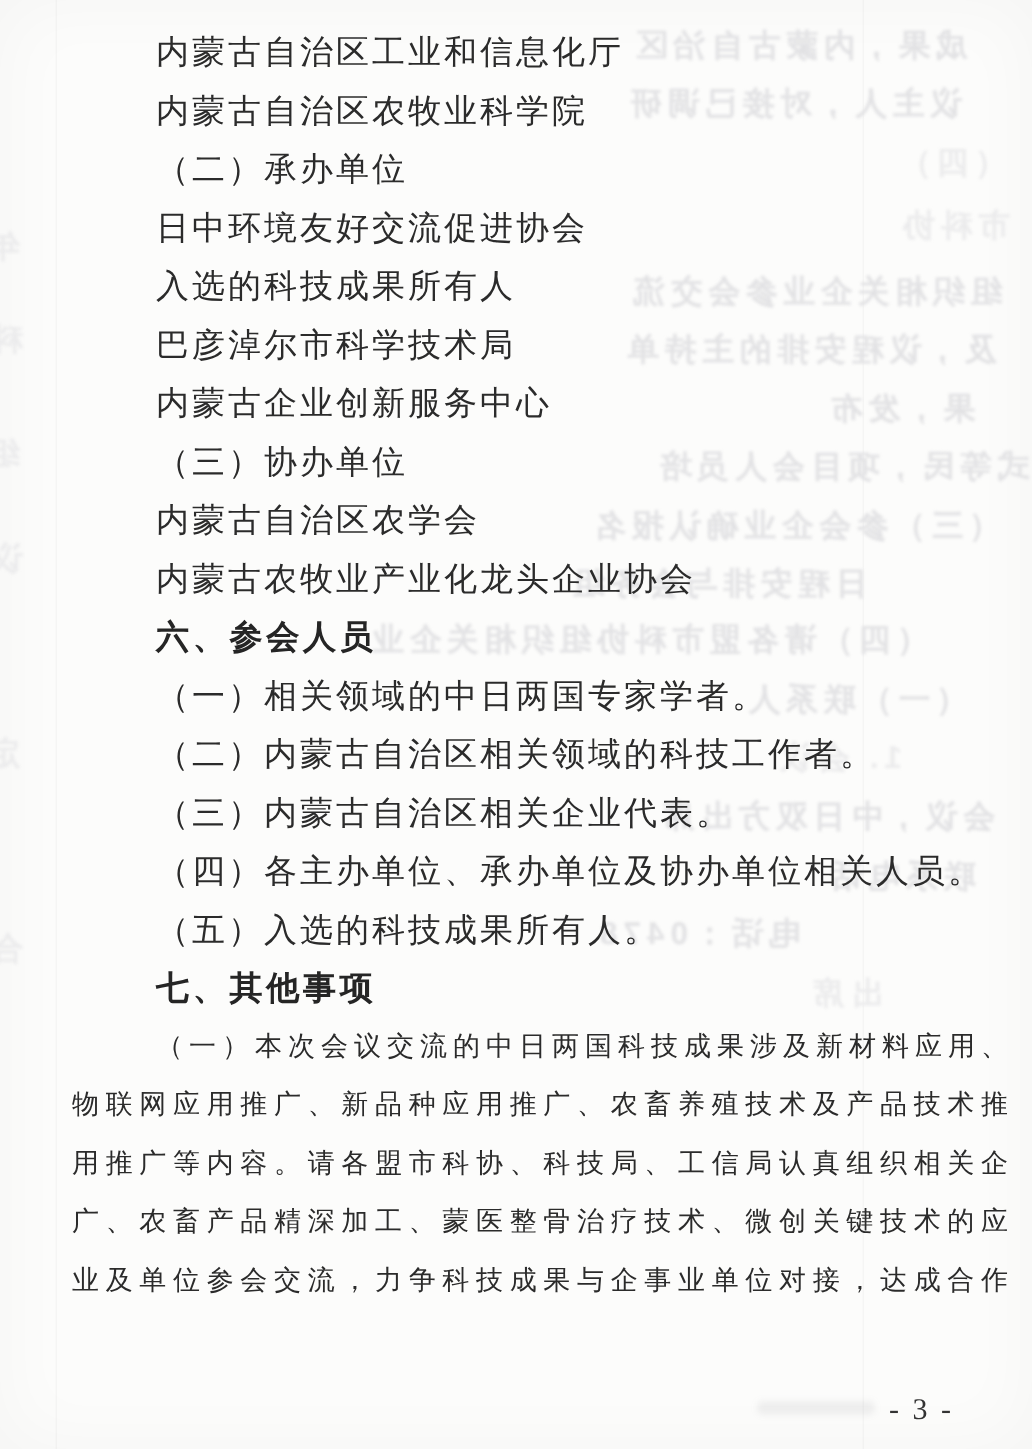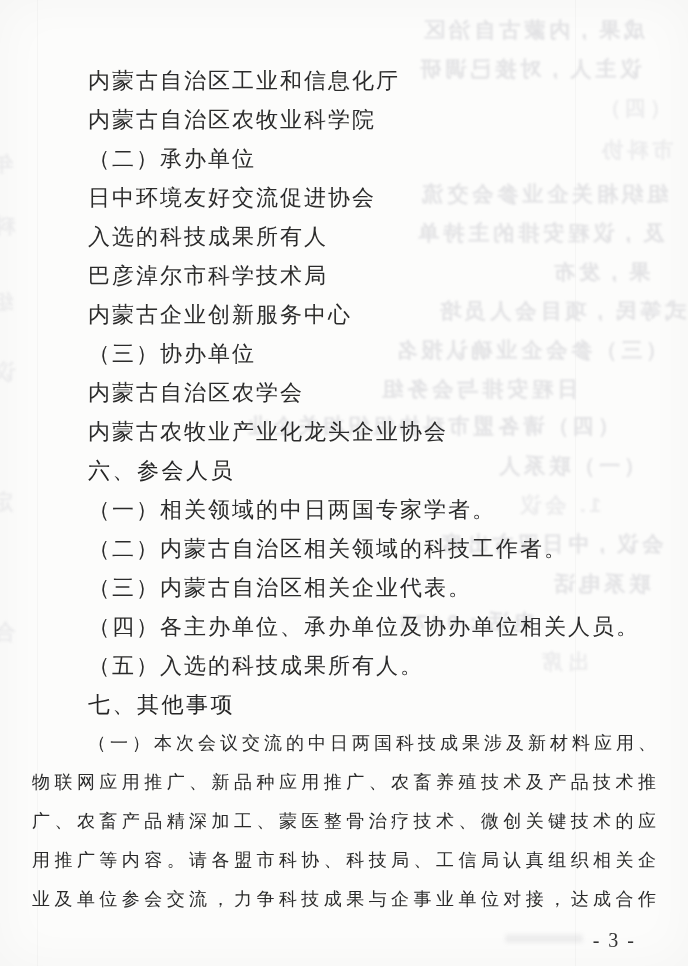--- a/index.html
+++ b/index.html
@@ -11,29 +11,29 @@
     overflow:hidden;
     font-family:"Liberation Serif","DejaVu Serif",serif;
     color:#2b2b2b;
     box-shadow: inset 0 0 50px rgba(0,0,0,0.03);
   }
   
   .vline { position:absolute; top:0; bottom:0; width:1px; background:rgba(0,0,0,0.028); }
   .vline.v1 { left:37px; }
   .vline.v2 { left:575px; }
 
-  .content { position:absolute; top:15px; left:32px; width:624px;margin-top:46px; }
+  .content { position:absolute; top:15px; left:48px; width:624px; }
   .line {
     font-size:22px; line-height:39px;
     letter-spacing:2px; white-space:nowrap;
     text-indent:56px;
   }
   .line.heading {
     font-family:"Liberation Sans","DejaVu Sans",sans-serif;
-    font-weight:normal; color:#252525; letter-spacing:2.5px;
+    font-weight:bold; color:#252525; letter-spacing:2.5px;
   }
   .jline {
     font-size:18px; line-height:39px;
     text-align:justify; text-align-last:justify;
   }
   .jline.first { padding-left:56px; }
 
   .pageno {
     position:absolute; right:52px; bottom:14px;
     font-size:20px; letter-spacing:2px; color:#333;
@@ -106,19 +106,19 @@
     <div class="line">内蒙古农牧业产业化龙头企业协会</div>
     <div class="line heading">六、参会人员</div>
     <div class="line">（一）相关领域的中日两国专家学者。</div>
     <div class="line">（二）内蒙古自治区相关领域的科技工作者。</div>
     <div class="line">（三）内蒙古自治区相关企业代表。</div>
     <div class="line">（四）各主办单位、承办单位及协办单位相关人员。</div>
     <div class="line">（五）入选的科技成果所有人。</div>
     <div class="line heading">七、其他事项</div>
     <div class="jline first">（一）本次会议交流的中日两国科技成果涉及新材料应用、</div>
     <div class="jline">物联网应用推广、新品种应用推广、农畜养殖技术及产品技术推</div>
+    <div class="jline">用推广等内容。请各盟市科协、科技局、工信局认真组织相关企</div>
     <div class="jline">广、农畜产品精深加工、蒙医整骨治疗技术、微创关键技术的应</div>
-    <div class="jline">用推广等内容。请各盟市科协、科技局、工信局认真组织相关企</div>
     <div class="jline">业及单位参会交流，力争科技成果与企事业单位对接，达成合作</div>
   </div>
 
   <div class="pageno">- 3 -</div>
 </div>
 
 </body></html>

